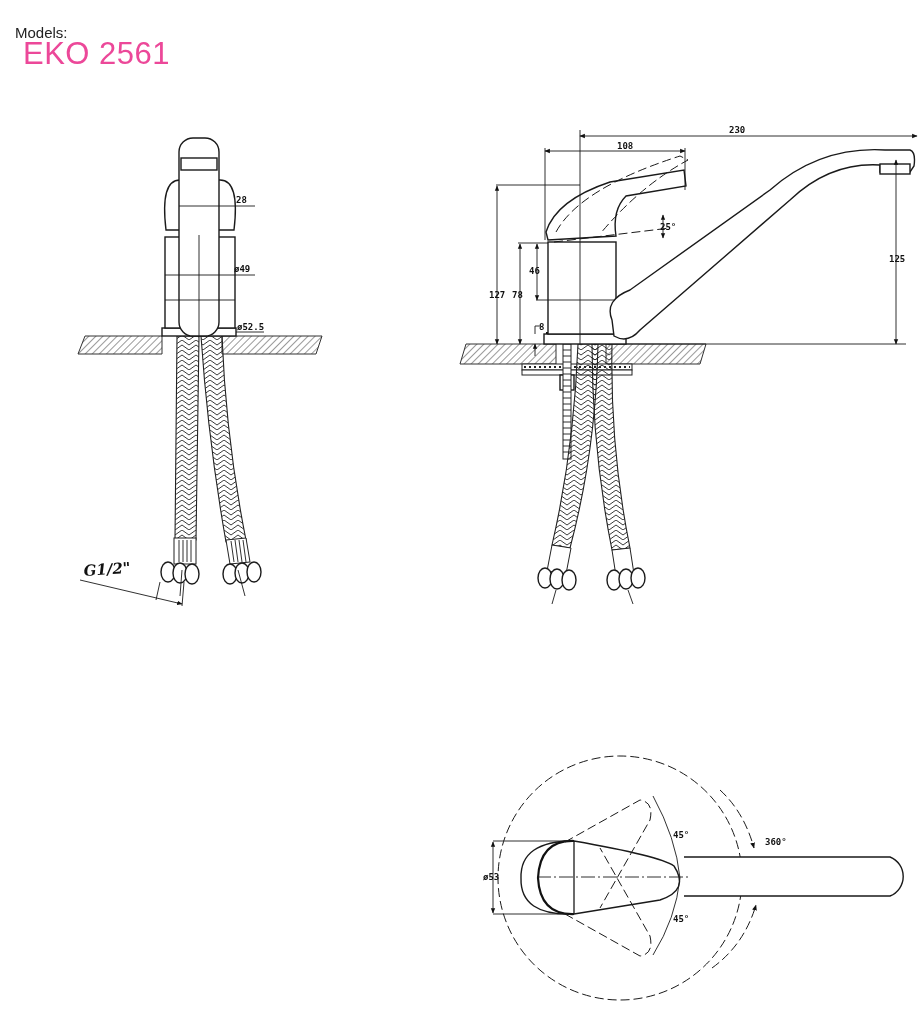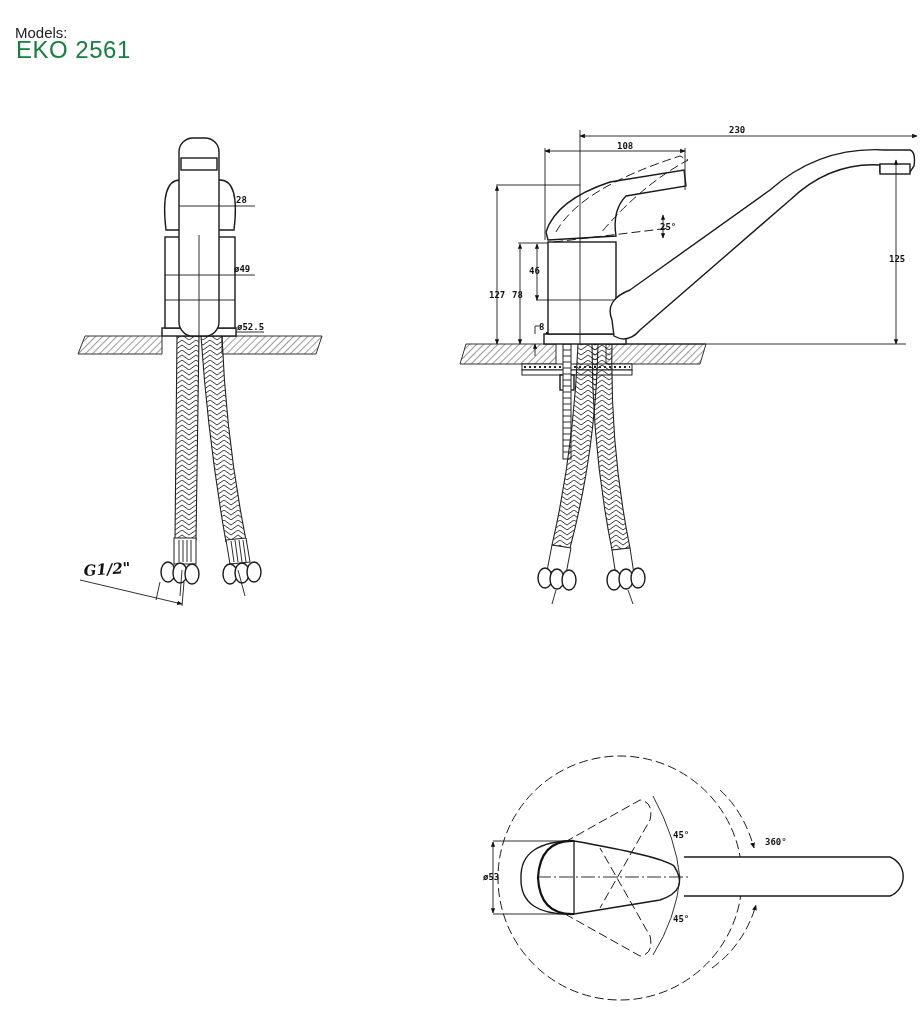--- a/index.html
+++ b/index.html
@@ -1,19 +1,19 @@
 <!DOCTYPE html>
 <html><head>
 <meta charset="utf-8">
 <style>
   html, body { margin: 0; padding: 0; background: #ffffff; }
   body { width: 923px; height: 1010px; position: relative; overflow: hidden;
          font-family: "Liberation Sans", sans-serif; color: #1a1a1a; }
   .hdr-label { position: absolute; left: 15px; top: 24px; font-size: 15px; color: #222; }
-  .hdr-model { position: absolute; left: 16px; top: 36px; font-size: 24px; color: #15803d; letter-spacing: 0.5px; }
+  .hdr-model { position: absolute; left: 23px; top: 36px; font-size: 31px; color: #ec4899; letter-spacing: 0.5px; }
   svg.drawing { position: absolute; left: 0; top: 0; }
   .ln { stroke: #1a1a1a; stroke-width: 1.3; fill: none; }
   .thin { stroke: #1a1a1a; stroke-width: 0.9; fill: none; }
   .dash { stroke: #1a1a1a; stroke-width: 1; fill: none; stroke-dasharray: 9 4; }
   .center { stroke: #1a1a1a; stroke-width: 0.9; fill: none; stroke-dasharray: 14 3 2 3; }
   .body { stroke: #1a1a1a; stroke-width: 1.4; fill: #ffffff; }
   .dimtxt { font-family: "DejaVu Sans Mono", monospace; font-size: 9px; font-weight: bold; fill: #111; }
   .g12 { font-family: "DejaVu Serif", serif; font-size: 15px; font-style: italic; font-weight: bold; fill: #111; }
 </style>
 </head>

